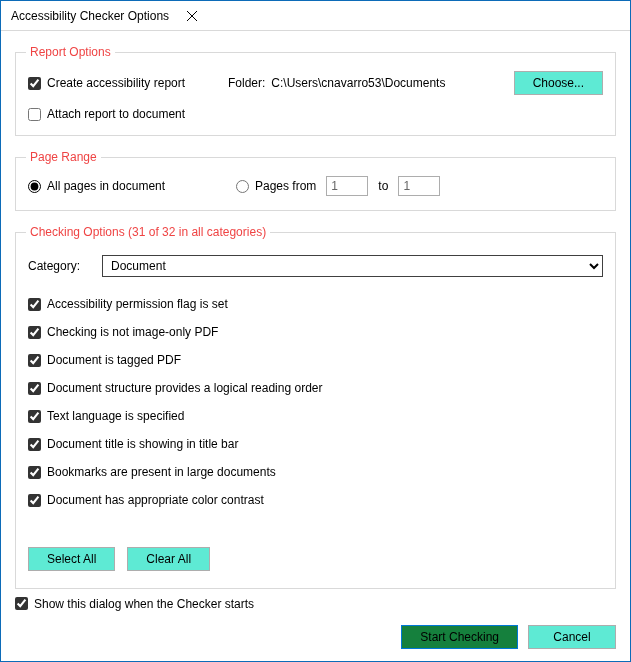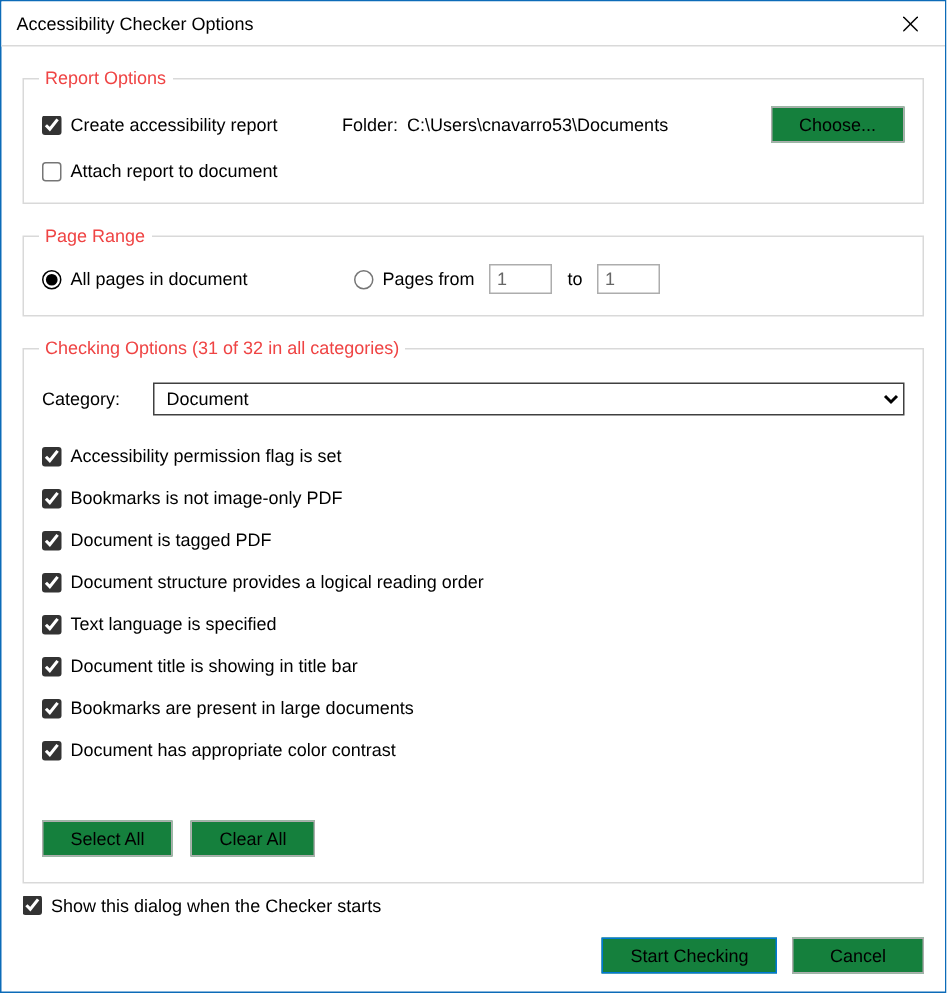--- a/index.html
+++ b/index.html
@@ -15,21 +15,20 @@
     height: 662px;
     border: 1px solid #0c6bb8;
     display: flex;
     flex-direction: column;
     background: #fff;
   }
   .titlebar {
     height: 30px;
     display: flex;
     align-items: center;
-    justify-content: space-between;
     padding: 0 0 0 10px;
     border-bottom: 1px solid #d9d9d9;
     background: #fff;
   }
   .titlebar .title {
     font-size: 12px;
   }
   .titlebar .close {
     width: 46px;
     height: 30px;
@@ -81,21 +80,21 @@
     width: 13px; height: 13px;
     margin: 0;
     accent-color: #333;
   }
   input[type="radio"] {
     width: 13px; height: 13px;
     margin: 0;
     accent-color: #000;
   }
   .btn {
-    background: #15803d;
+    background: #5eead4;
     border: 1px solid #adadad;
     height: 24px;
     padding: 0 18px;
     font-family: inherit;
     font-size: 12px;
     cursor: default;
     min-width: 76px;
   }
   .btn.primary {
     background: #15803d;
@@ -227,21 +226,21 @@
         </select>
       </div>
 
       <div class="checklist">
         <label class="chk">
           <input type="checkbox" checked="" style="">
           <span>Accessibility permission flag is set</span>
         </label>
         <label class="chk">
           <input type="checkbox" checked="" style="">
-          <span>Bookmarks is not image-only PDF</span>
+          <span>Checking is not image-only PDF</span>
         </label>
         <label class="chk">
           <input type="checkbox" checked="" style="">
           <span>Document is tagged PDF</span>
         </label>
         <label class="chk">
           <input type="checkbox" checked="" style="">
           <span>Document structure provides a logical reading order</span>
         </label>
         <label class="chk">

